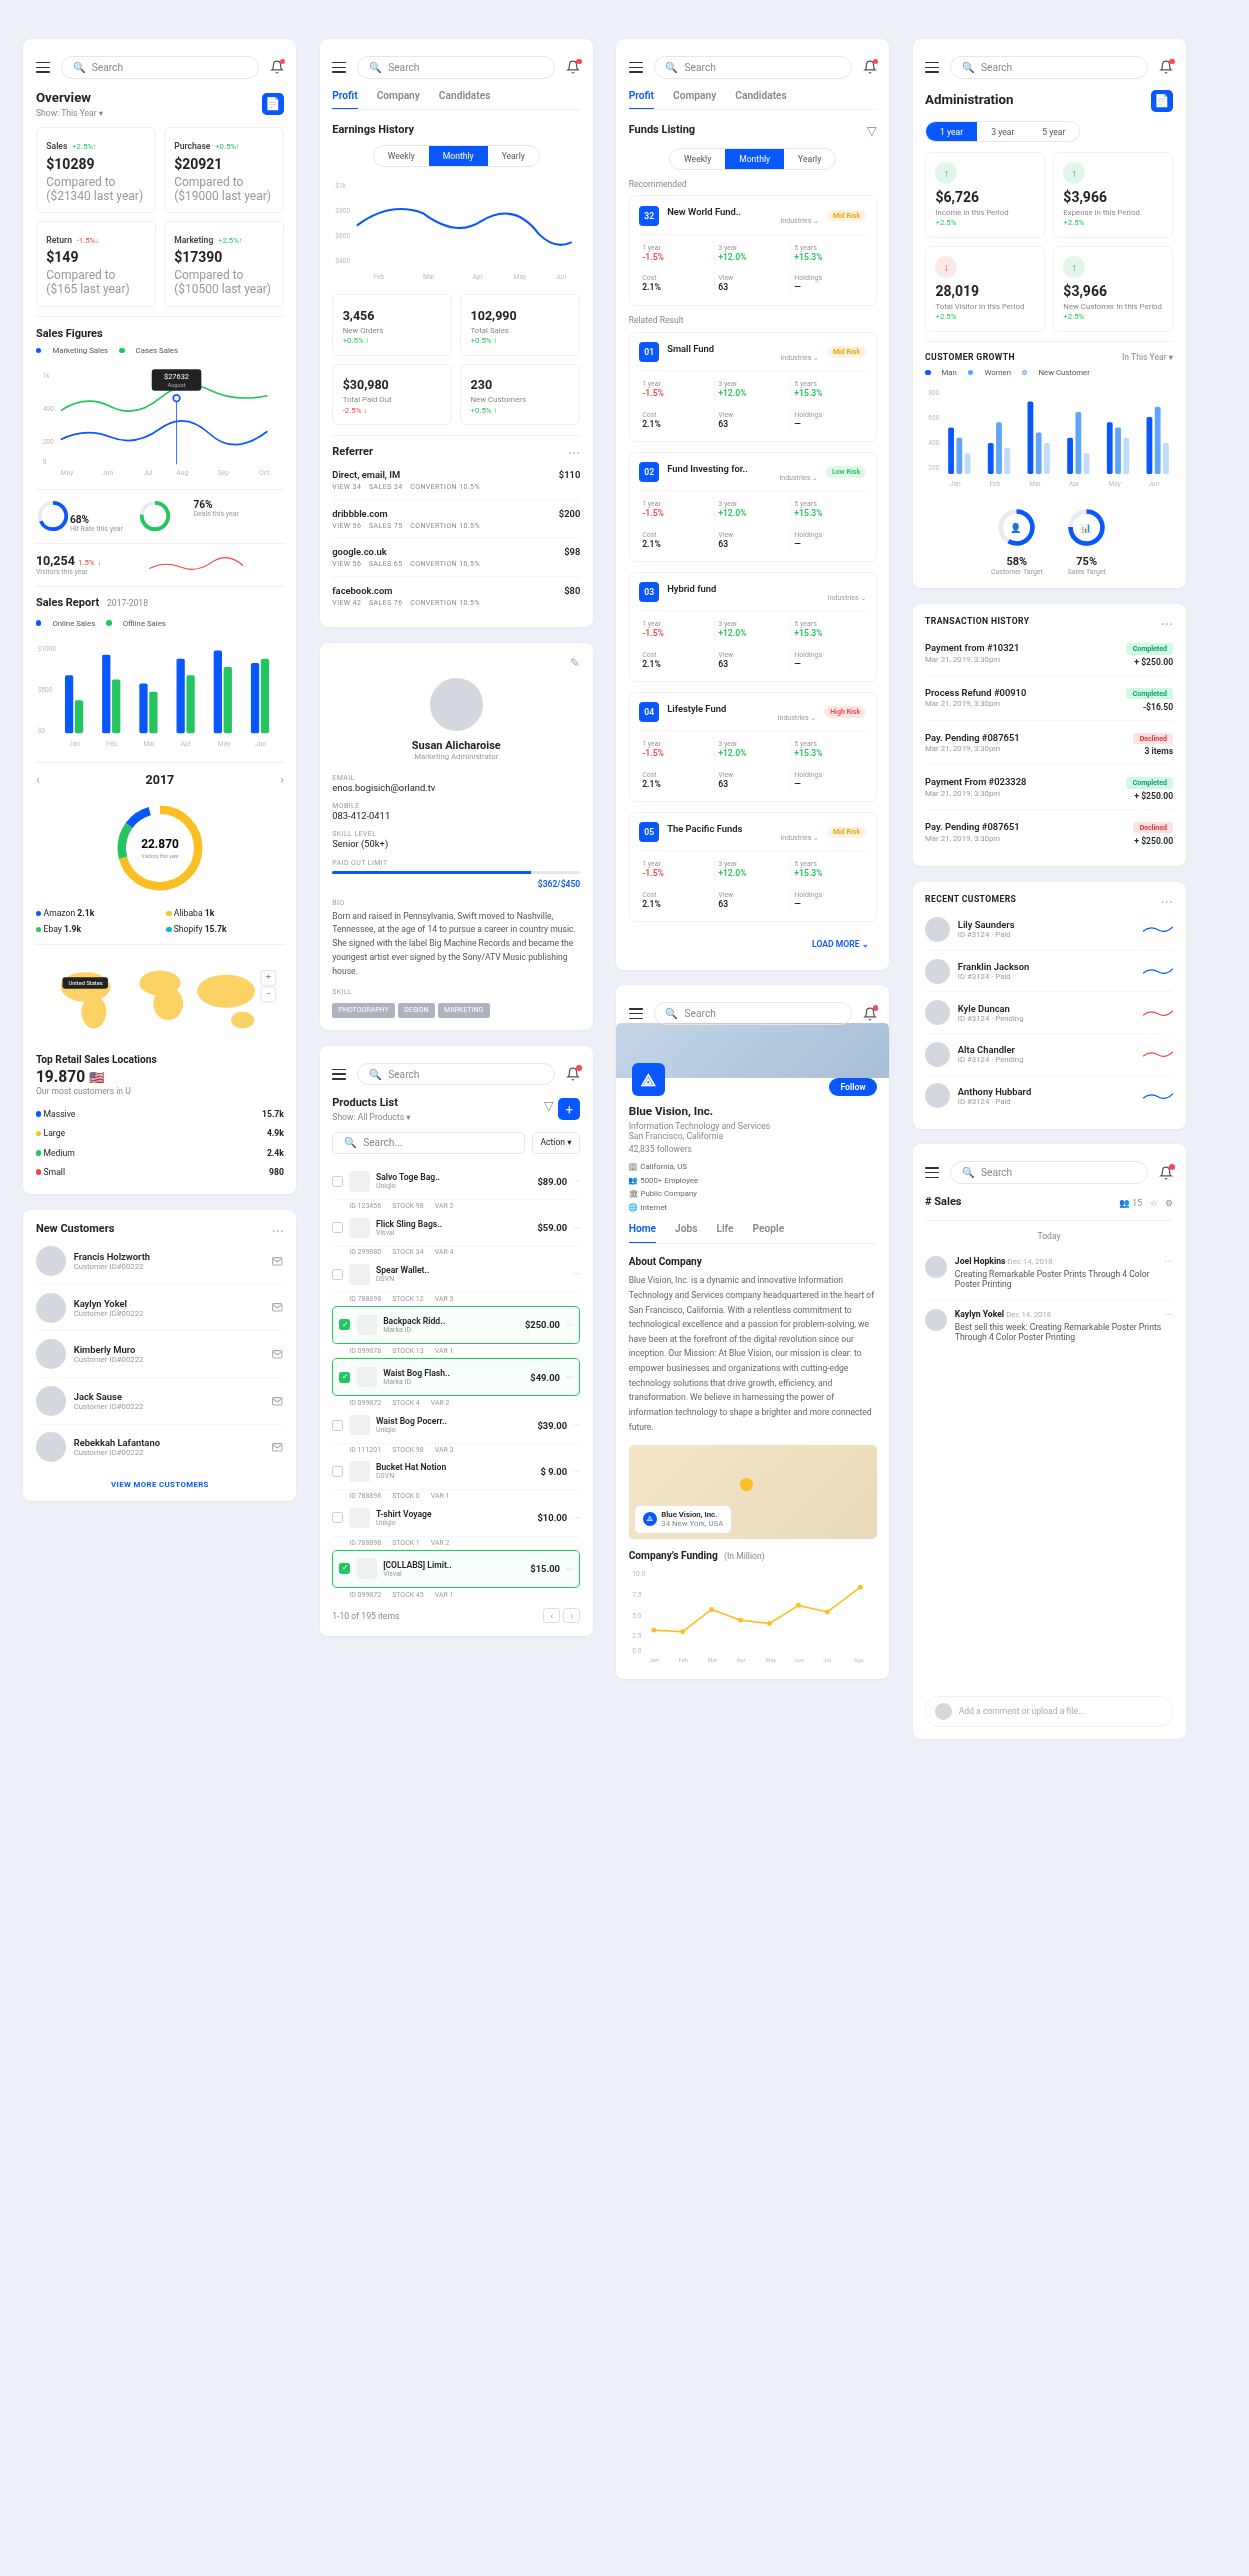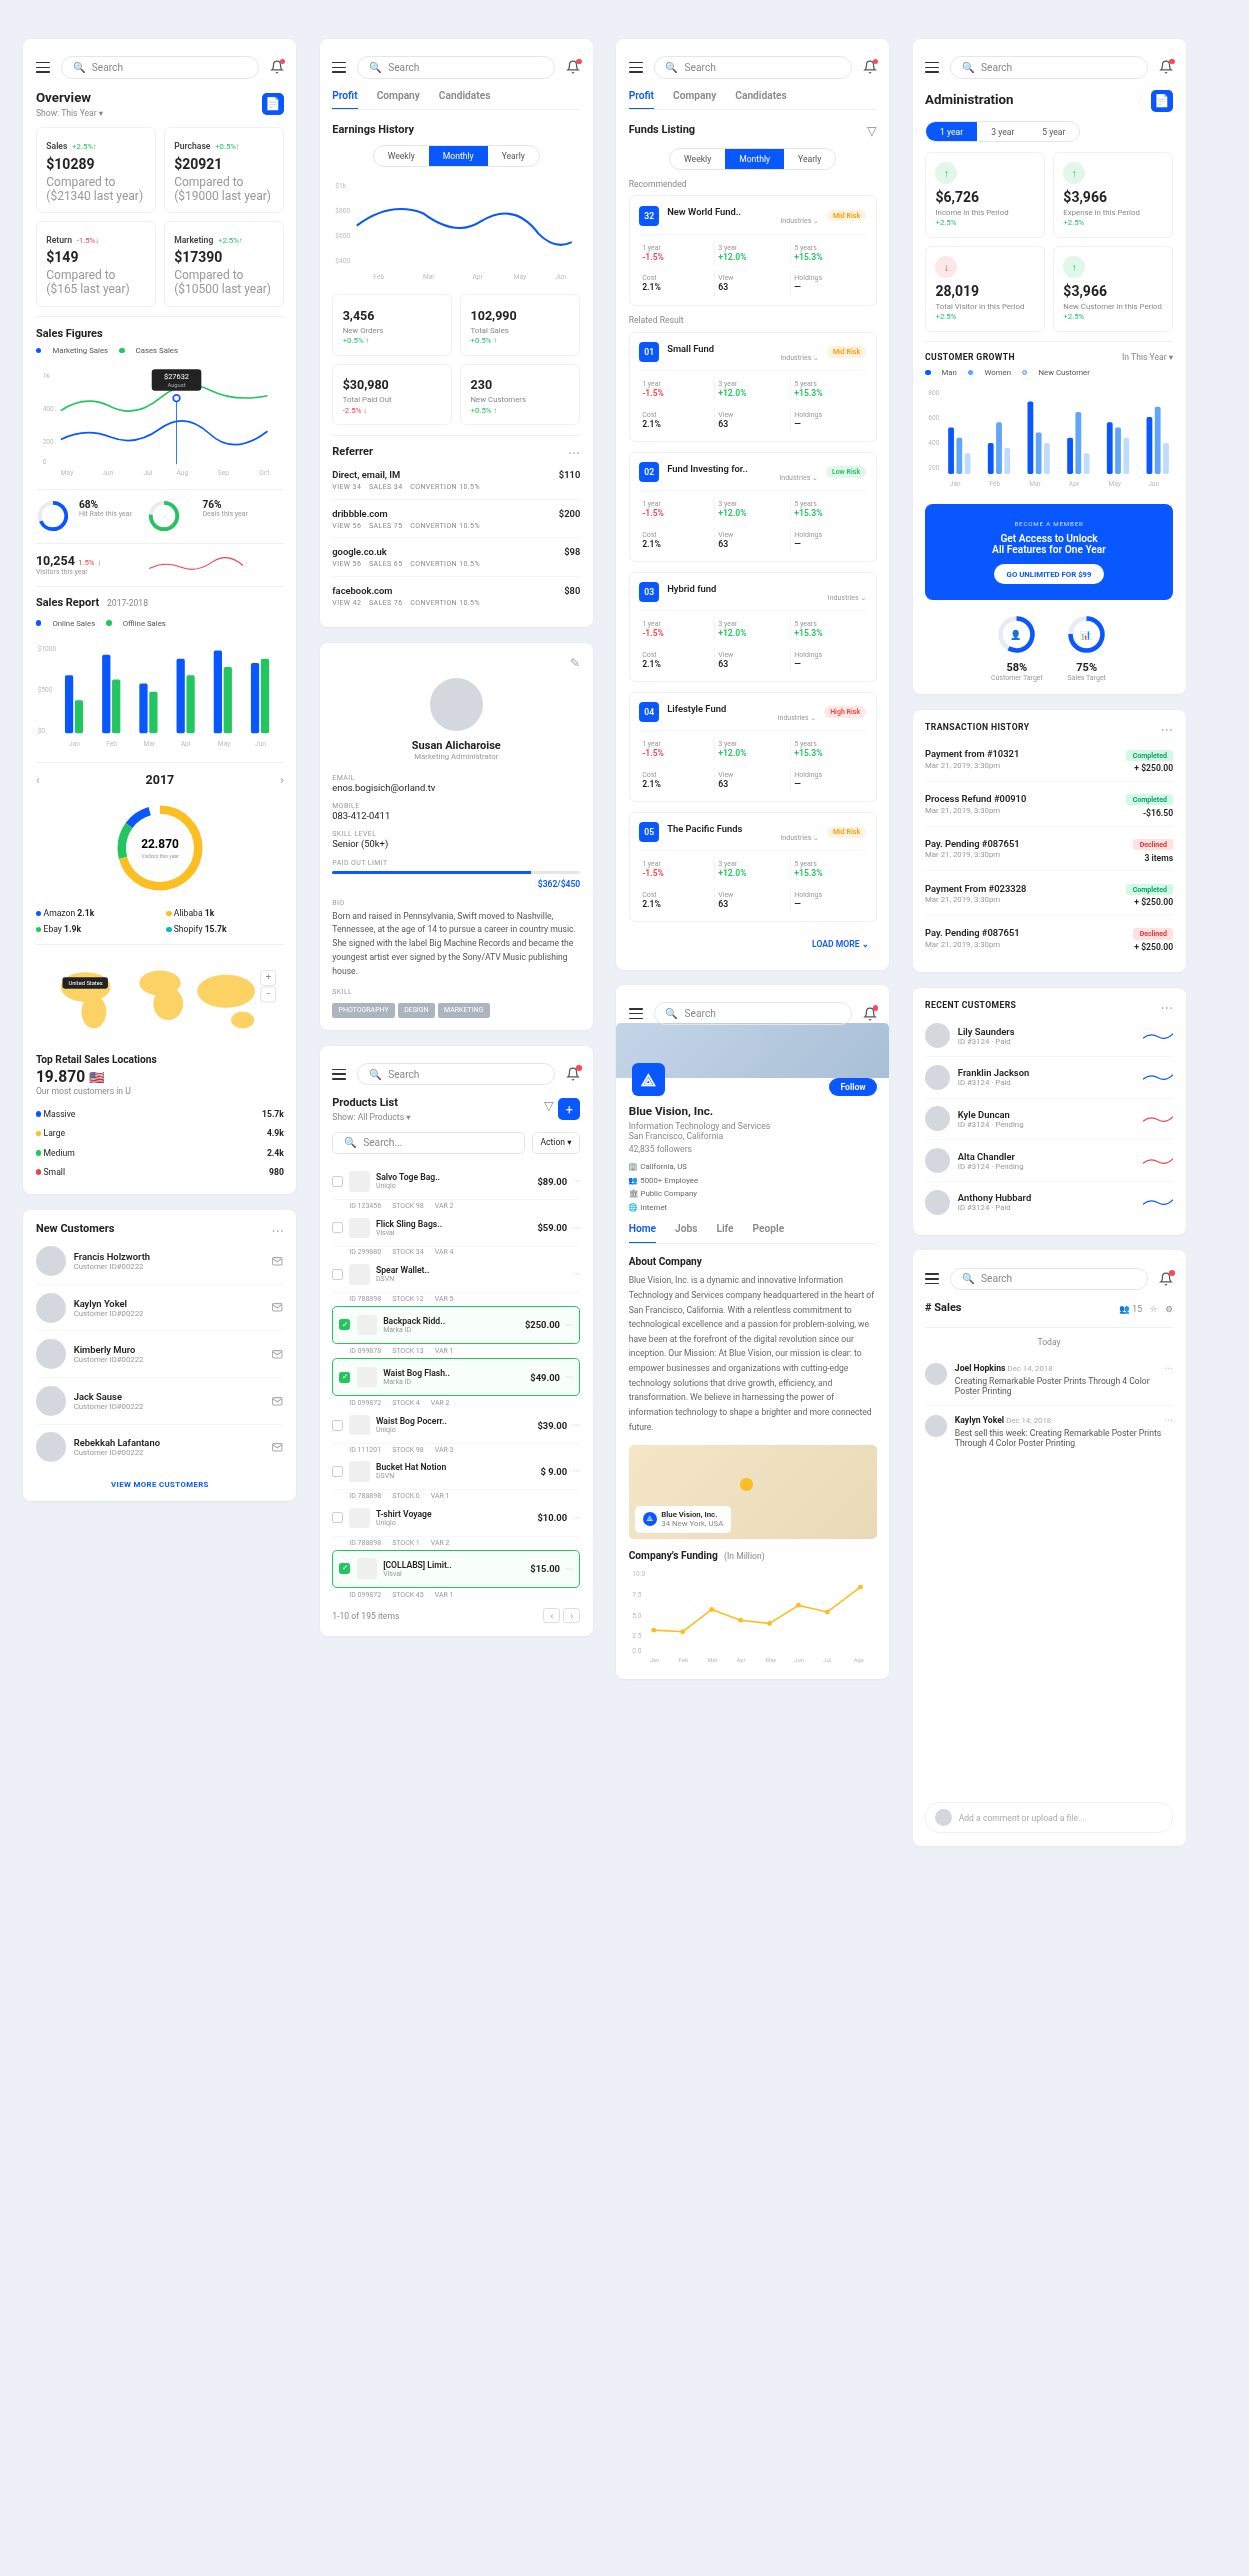--- a/index.html
+++ b/index.html
@@ -168,21 +168,21 @@
             <text x="80" y="138">Jun</text>
             <text x="130" y="138">Jul</text>
             <text x="170" y="138">Aug</text>
             <text x="220" y="138">Sep</text>
             <text x="270" y="138">Oct</text>
           </g>
   </svg>
 
   <hr class="divider">
   <div style="display:flex;gap:15.6px;align-items:center">
-    <div style="display:flex;align-items:flex-start;gap:9px">
+    <div style="display:flex;align-items:flex-end;gap:0">
       <svg class="donut" viewBox="0 0 36 36">
               <circle cx="18" cy="18" r="14" fill="none" stroke="#e8ecf2" stroke-width="4"></circle>
               <circle cx="18" cy="18" r="14" fill="none" stroke="#0957ff" stroke-width="4" stroke-dasharray="60 100" transform="rotate(-90 18 18)"></circle>
             </svg>
       <div>
               <div style="font-size:10.2px;font-weight:700">68%</div>
               <div style="font-size:7px;color:#999">Hit Rate this year</div>
             </div>
     </div>
     <div style="display:flex;align-items:flex-start;gap:21px">
@@ -1117,26 +1117,20 @@
     <g font-size="8" fill="#bbb">
             <text x="30" y="125">Jan</text>
             <text x="78" y="125">Feb</text>
             <text x="126" y="125">Mar</text>
             <text x="174" y="125">Apr</text>
             <text x="222" y="125">May</text>
             <text x="270" y="125">Jun</text>
           </g>
   </svg>
 
-  <div class="promo" style="margin-top:11px">
-    <div style="font-size:6.2px;letter-spacing:0.8px;opacity:0.8">BECOME A MEMBER</div>
-    <div style="font-size:10.2px;font-weight:600;margin-top:4.7px">Get Access to Unlock</div>
-    <div style="font-size:10.2px;font-weight:600">All Features for One Year</div>
-    <div class="promo-btn">GO UNLIMITED FOR $99</div>
-  </div>
 
   <div style="display:flex;gap:23.4px;justify-content:center;margin-top:14px">
     <div style="text-align:center">
       <svg class="donut" style="width:41px;height:41px" viewBox="0 0 36 36">
               <circle cx="18" cy="18" r="14" fill="none" stroke="#e8ecf2" stroke-width="4"></circle>
               <circle cx="18" cy="18" r="14" fill="none" stroke="#0957ff" stroke-width="4" stroke-dasharray="51 100" transform="rotate(-90 18 18)"></circle>
               <text x="18" y="21" font-size="8" text-anchor="middle">👤</text>
             </svg>
       <div style="font-weight:700;font-size:11px;margin-top:3.1px">58%</div>
       <div style="font-size:7px;color:#999">Customer Target</div>

